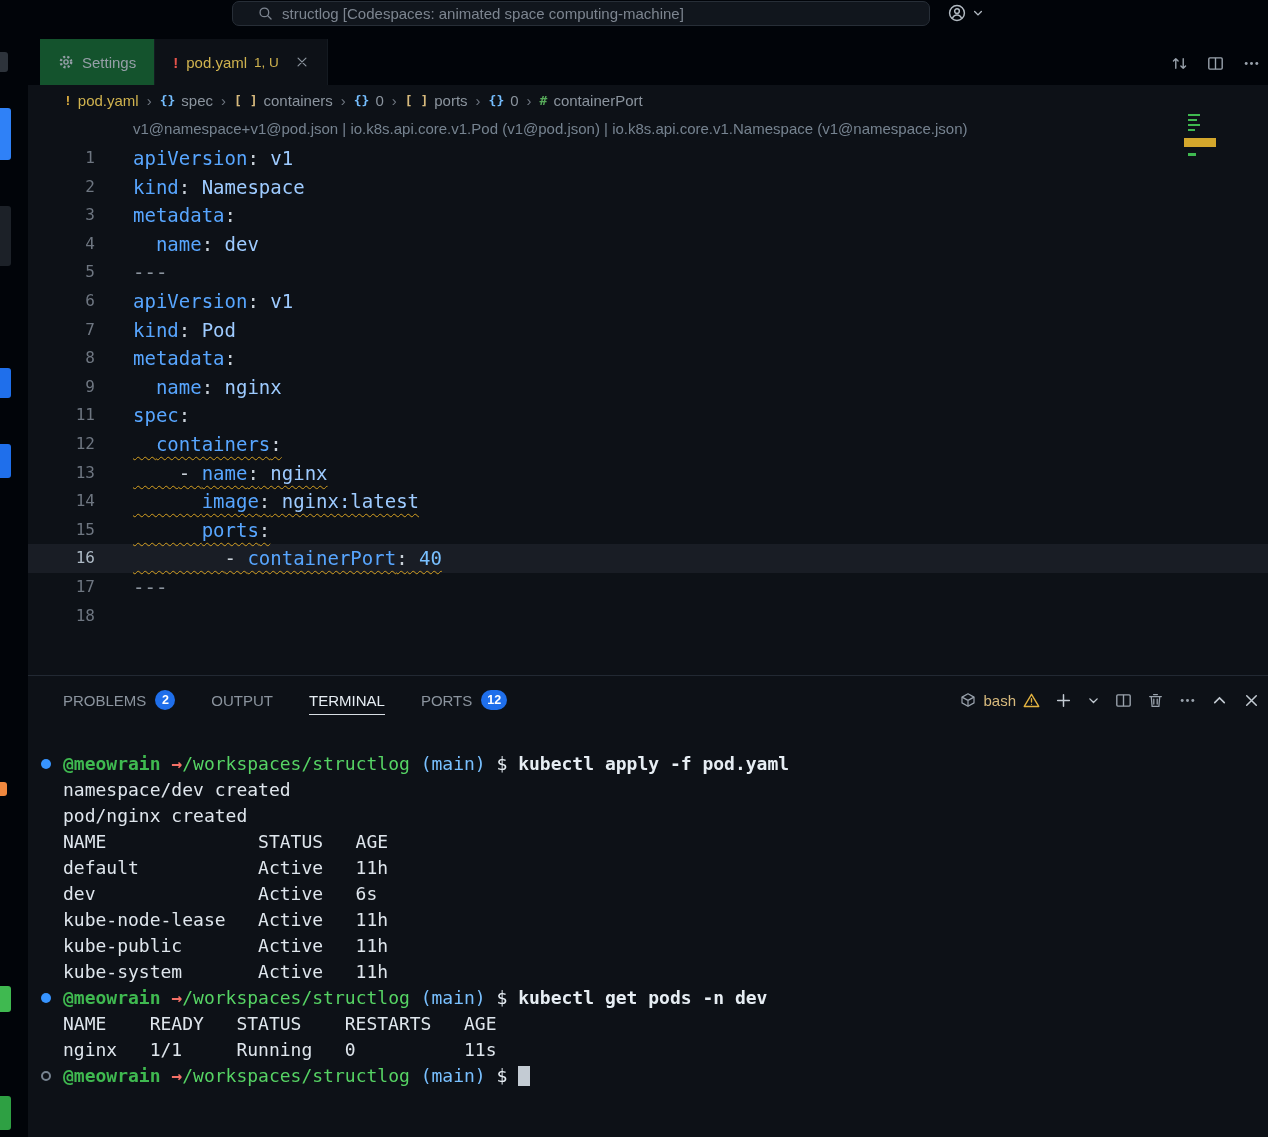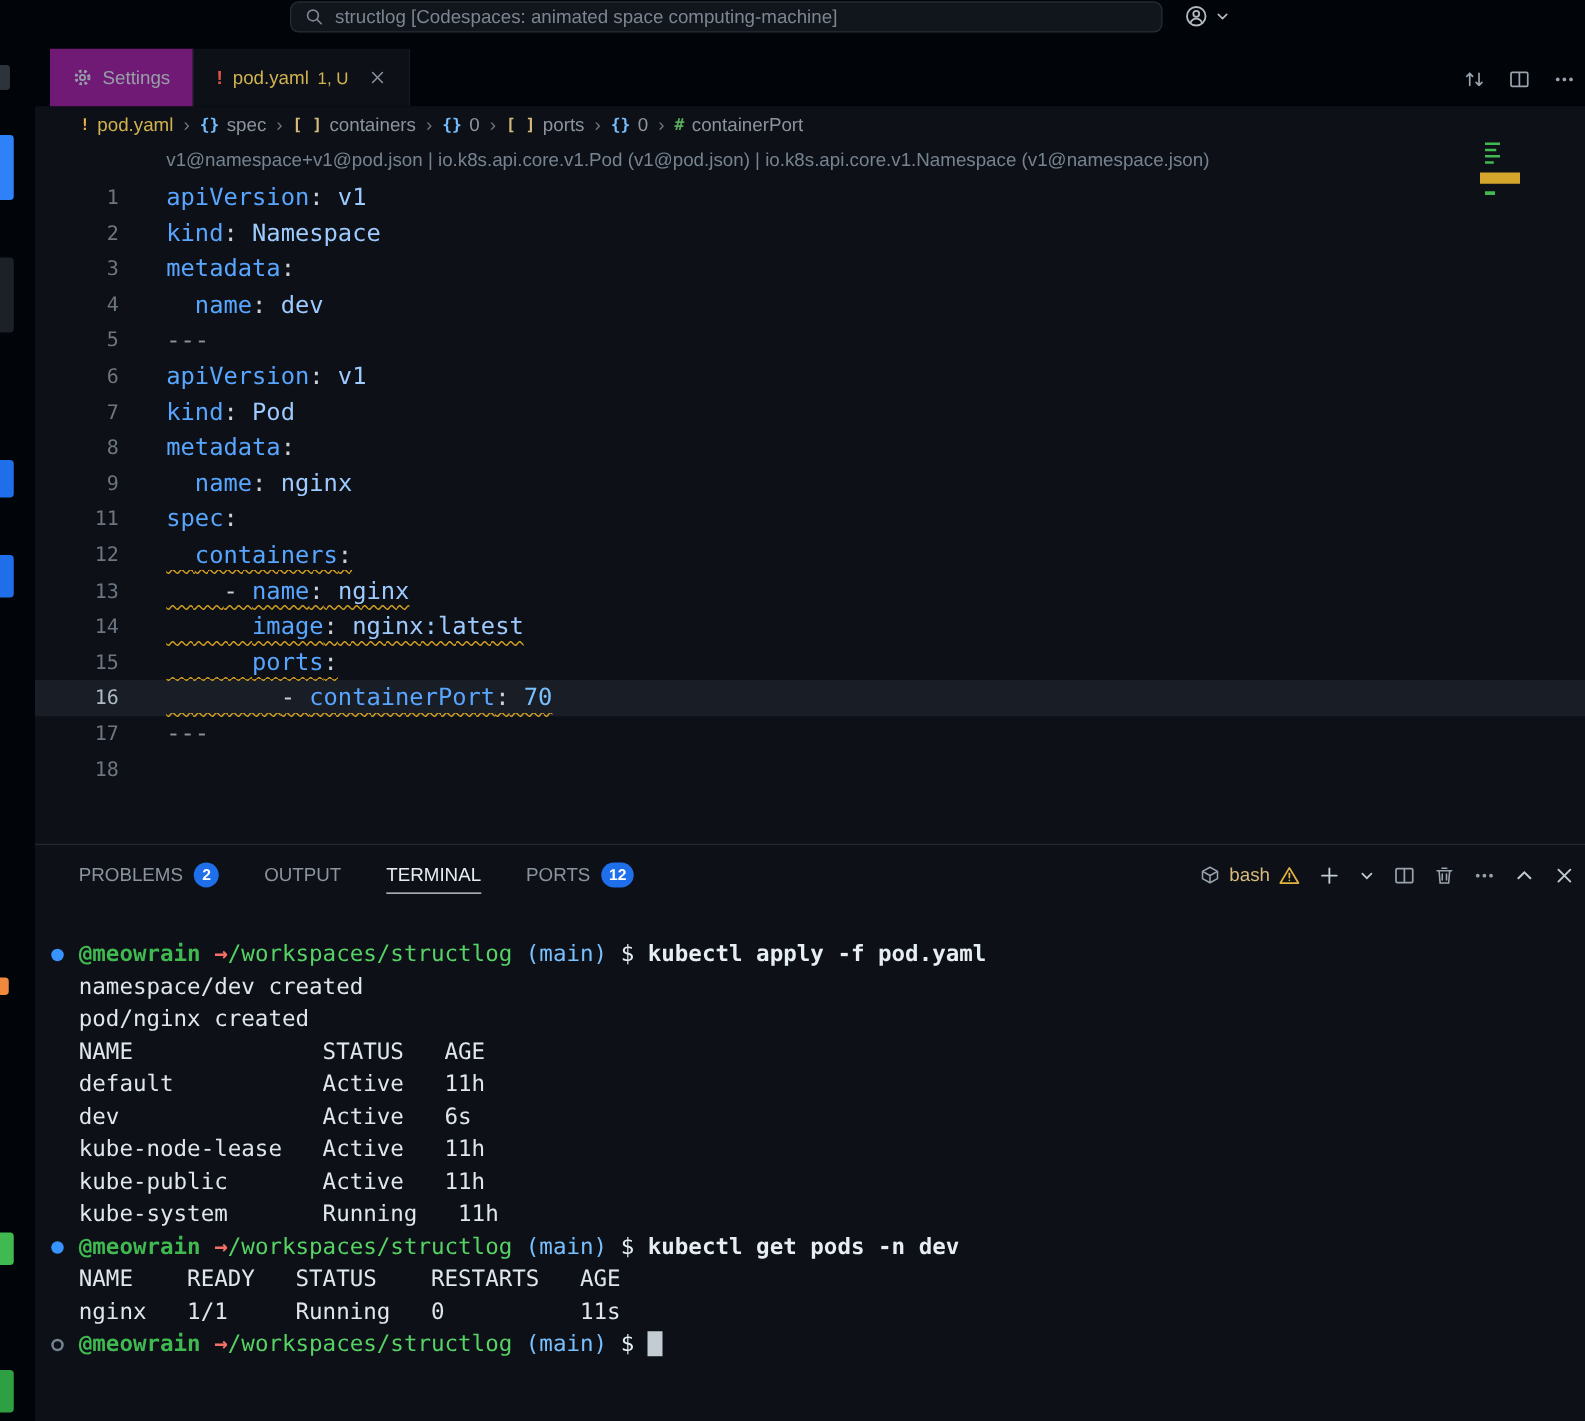--- a/index.html
+++ b/index.html
@@ -8,29 +8,29 @@
   svg{display:block}
 
   
   #left-strip{position:absolute;left:0;top:0;width:28px;height:1137px;background:#010409;z-index:6}
   .strip-block{position:absolute;left:0;width:11px;border-radius:0 3px 3px 0}
 
   
   #titlebar{position:absolute;left:28px;top:0;width:1240px;height:27px;background:#010409;z-index:5}
   #search-box{position:absolute;left:204px;top:1px;width:698px;height:25px;background:#11161d;
     border:1px solid #272e37;border-radius:7px;display:flex;align-items:center;gap:9px;
-    padding:0 11px;color:#7d8590;font-size:15px;cursor:pointer;white-space:nowrap;overflow:hidden}
+    padding:0 25px;color:#7d8590;font-size:15px;cursor:pointer;white-space:nowrap;overflow:hidden}
   #account-area{position:absolute;left:920px;top:4px;display:flex;align-items:center;gap:6px}
 
   
   #tabbar{position:absolute;left:28px;top:27px;width:1240px;height:58px;background:#010409;z-index:4}
   .tabs-row{position:absolute;left:12px;bottom:0;height:46px;display:flex}
   .tab{display:flex;align-items:center;gap:8px;padding:0 18px;font-size:15px;
     border-right:1px solid #141a21;cursor:pointer;white-space:nowrap}
-  .tab.inactive{color:#969fa8;background:#701a75}
+  .tab.inactive{color:#969fa8;background:#14532d}
   .tab.active{background:#0d1117}
   .tab-warn-mark{color:#e5534b;font-weight:bold;font-size:15px}
   .tab-label-active{color:#d0b34f}
   .tab-decoration{color:#d0b34f;font-size:13.5px;margin-left:-1px}
   .tab-close{margin-left:8px;cursor:pointer}
   .tab-actions{position:absolute;right:8px;bottom:13px;display:flex;gap:19px;align-items:center}
   .icon-btn{cursor:pointer}
 
   
   #editor-region{position:absolute;left:28px;top:85px;width:1240px;height:590px;background:#0d1117;overflow:hidden;z-index:3}
@@ -258,21 +258,21 @@
       <div class="code-line">
         <span class="ln">14</span>
         <span class="code-text squiggle"><span class="tk-ws">      </span><span class="tk-key">image</span><span class="tk-pun">:</span><span class="tk-val"> nginx:latest</span></span>
       </div>
       <div class="code-line">
         <span class="ln">15</span>
         <span class="code-text squiggle"><span class="tk-ws">      </span><span class="tk-key">ports</span><span class="tk-pun">:</span></span>
       </div>
       <div class="code-line active">
         <span class="ln">16</span>
-        <span class="code-text squiggle"><span class="tk-ws">        </span><span class="tk-pun">- </span><span class="tk-key">containerPort</span><span class="tk-pun">:</span><span class="tk-num"> 70</span></span>
+        <span class="code-text squiggle"><span class="tk-ws">        </span><span class="tk-pun">- </span><span class="tk-key">containerPort</span><span class="tk-pun">:</span><span class="tk-num"> 40</span></span>
       </div>
       <div class="code-line">
         <span class="ln">17</span>
         <span class="code-text"><span class="tk-doc">---</span></span>
       </div>
       <div class="code-line">
         <span class="ln">18</span>
         <span class="code-text"></span>
       </div>
     </div>
@@ -363,19 +363,19 @@
   </div>
   <div id="terminal-lines">
       <div class="t-line"><span class="t-dot"></span><span class="p-user">@meowrain</span><span class="p-arrow"> →</span><span class="p-path">/workspaces/structlog</span><span class="p-branch"> (main)</span><span class="p-dollar"> $ </span><span class="p-cmd">kubectl apply -f pod.yaml</span></div>
       <div class="t-line"><span class="t-out">namespace/dev created</span></div>
       <div class="t-line"><span class="t-out">pod/nginx created</span></div>
       <div class="t-line"><span class="t-out">NAME              STATUS   AGE</span></div>
       <div class="t-line"><span class="t-out">default           Active   11h</span></div>
       <div class="t-line"><span class="t-out">dev               Active   6s</span></div>
       <div class="t-line"><span class="t-out">kube-node-lease   Active   11h</span></div>
       <div class="t-line"><span class="t-out">kube-public       Active   11h</span></div>
-      <div class="t-line"><span class="t-out">kube-system       Running   11h</span></div>
+      <div class="t-line"><span class="t-out">kube-system       Active   11h</span></div>
       <div class="t-line"><span class="t-dot"></span><span class="p-user">@meowrain</span><span class="p-arrow"> →</span><span class="p-path">/workspaces/structlog</span><span class="p-branch"> (main)</span><span class="p-dollar"> $ </span><span class="p-cmd">kubectl get pods -n dev</span></div>
       <div class="t-line"><span class="t-out">NAME    READY   STATUS    RESTARTS   AGE</span></div>
       <div class="t-line"><span class="t-out">nginx   1/1     Running   0          11s</span></div>
       <div class="t-line"><span class="t-dot pending"></span><span class="p-user">@meowrain</span><span class="p-arrow"> →</span><span class="p-path">/workspaces/structlog</span><span class="p-branch"> (main)</span><span class="p-dollar"> $ </span><span class="t-cursor"></span></div>
     </div>
 </div>
 
 </body></html>

